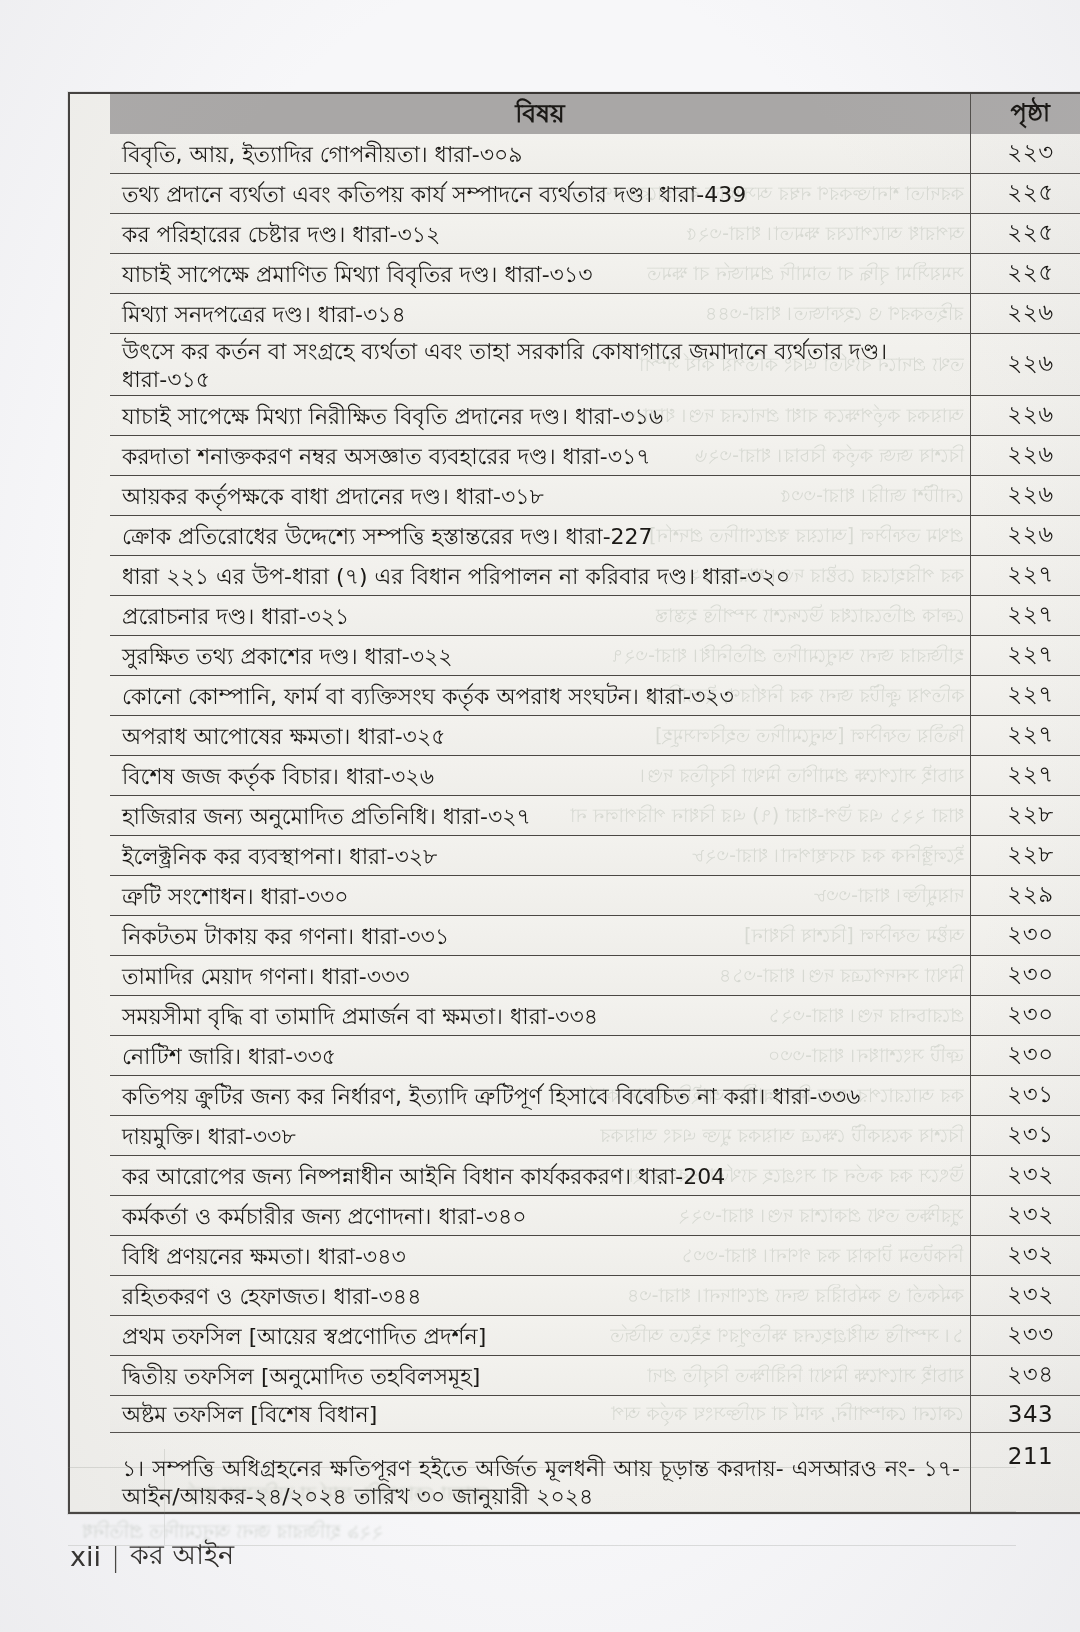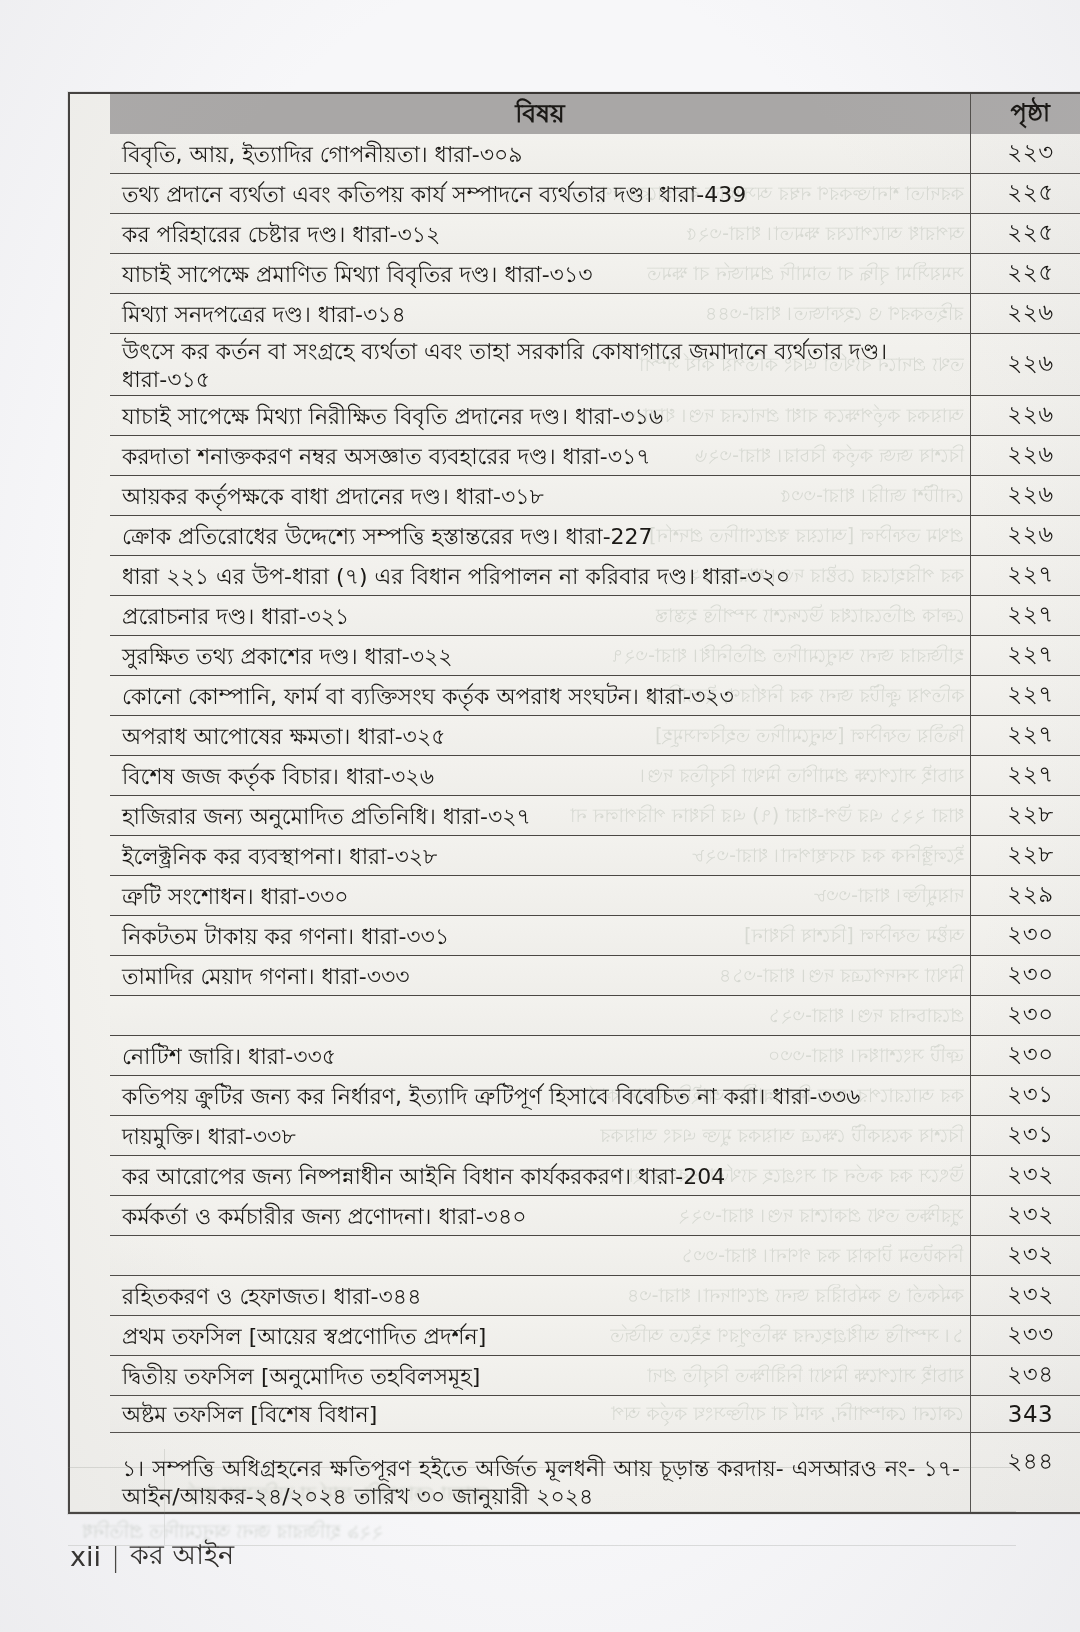--- a/index.html
+++ b/index.html
@@ -275,20 +275,21 @@
         <div class="cell-subject">
           <span class="main-text">তামাদির মেয়াদ গণনা। ধারা-৩৩৩</span>
           <span class="ghost">মিথ্যা সনদপত্রের দণ্ড। ধারা-৩১৪</span>
         </div>
         <div class="cell-page">
           <span class="main-text">২৩০</span>
         </div>
       </div>
       <div class="t-row t-item">
         <div class="cell-subject">
+          <span class="main-text">সময়সীমা বৃদ্ধি বা তামাদি প্রমার্জন বা ক্ষমতা। ধারা-৩৩৪</span>
           <span class="ghost">প্ররোচনার দণ্ড। ধারা-৩২১</span>
         </div>
         <div class="cell-page">
           <span class="main-text">২৩০</span>
         </div>
       </div>
       <div class="t-row t-item">
         <div class="cell-subject">
           <span class="main-text">নোটিশ জারি। ধারা-৩৩৫</span>
           <span class="ghost">ত্রুটি সংশোধন। ধারা-৩৩০</span>
@@ -328,20 +329,21 @@
         <div class="cell-subject">
           <span class="main-text">কর্মকর্তা ও কর্মচারীর জন্য প্রণোদনা। ধারা-৩৪০</span>
           <span class="ghost">সুরক্ষিত তথ্য প্রকাশের দণ্ড। ধারা-৩২২</span>
         </div>
         <div class="cell-page">
           <span class="main-text">২৩২</span>
         </div>
       </div>
       <div class="t-row t-item">
         <div class="cell-subject">
+          <span class="main-text">বিধি প্রণয়নের ক্ষমতা। ধারা-৩৪৩</span>
           <span class="ghost">নিকটতম টাকায় কর গণনা। ধারা-৩৩১</span>
         </div>
         <div class="cell-page">
           <span class="main-text">২৩২</span>
         </div>
       </div>
       <div class="t-row t-item">
         <div class="cell-subject">
           <span class="main-text">রহিতকরণ ও হেফাজত। ধারা-৩৪৪</span>
           <span class="ghost">কর্মকর্তা ও কর্মচারীর জন্য প্রণোদনা। ধারা-৩৪</span>
@@ -375,21 +377,21 @@
         </div>
         <div class="cell-page">
           <span class="main-text">343</span>
         </div>
       </div>
       <div class="t-row t-item t-tall">
         <div class="cell-subject">
           <span class="main-text">১। সম্পত্তি অধিগ্রহনের ক্ষতিপূরণ হইতে অর্জিত মূলধনী আয় চূড়ান্ত করদায়- এসআরও নং- ১৭- আইন/আয়কর-২৪/২০২৪ তারিখ ৩০ জানুয়ারী ২০২৪</span>
         </div>
         <div class="cell-page">
-          <span class="main-text">২৪৪</span>
+          <span class="main-text">211</span>
         </div>
       </div>
     </div>
 </div>
 
 <div class="ghost-area">
   <div class="g-line" style="top:18px"></div>
   <div class="g-line" style="top:62px"></div>
   <div class="g-line" style="top:96px"></div>
   <div class="g-vert" style="left:96px"></div>

